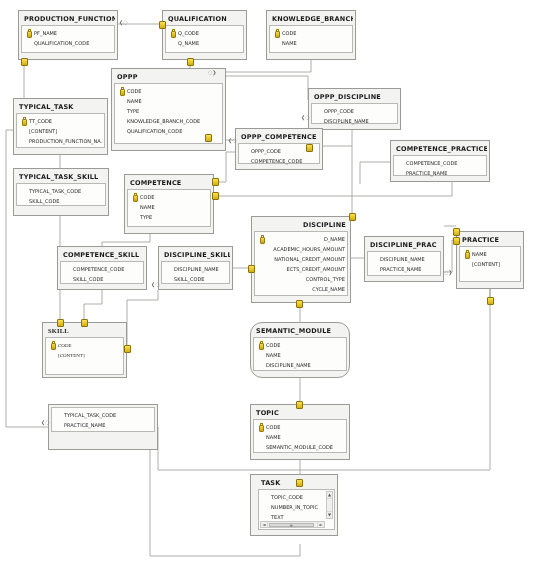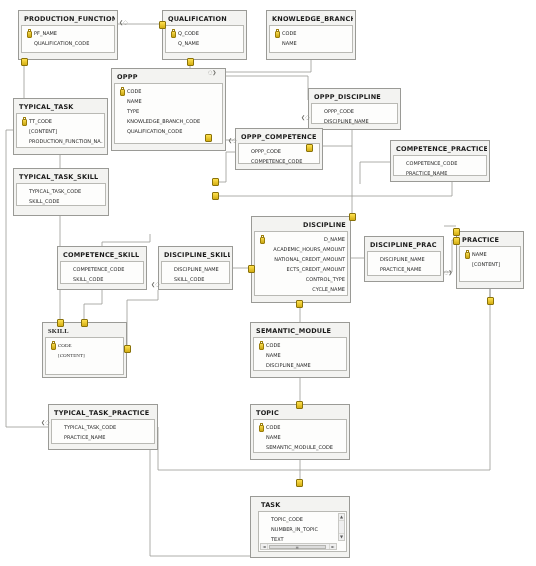--- a/index.html
+++ b/index.html
@@ -238,20 +238,28 @@
   </div>
 
   <div class="entity" style="left:13px;top:168px;width:96px;height:48px;">
     <div class="title">TYPICAL_TASK_SKILL</div>
     <div class="attrs" style="height:23px;">
       <div class="attr">TYPICAL_TASK_CODE</div>
       <div class="attr">SKILL_CODE</div>
     </div>
   </div>
 
+  <div class="entity" style="left:124px;top:174px;width:90px;height:60px;">
+    <div class="title">COMPETENCE</div>
+    <div class="attrs" style="height:38px;">
+      <div class="attr key">CODE</div>
+      <div class="attr">NAME</div>
+      <div class="attr">TYPE</div>
+    </div>
+  </div>
 
   <div class="entity" style="left:251px;top:216px;width:100px;height:87px;text-align:right;">
     <div class="title">DISCIPLINE</div>
     <div class="attrs" style="height:65px;">
       <div class="attr key">D_NAME</div>
       <div class="attr">ACADEMIC_HOURS_AMOUNT</div>
       <div class="attr">NATIONAL_CREDIT_AMOUNT</div>
       <div class="attr">ECTS_CREDIT_AMOUNT</div>
       <div class="attr">CONTROL_TYPE</div>
       <div class="attr">CYCLE_NAME</div>
@@ -291,47 +299,46 @@
   </div>
 
   <div class="entity" style="left:42px;top:322px;width:85px;height:56px;font-family:Liberation Serif, serif;">
     <div class="title">SKILL</div>
     <div class="attrs" style="height:38px;">
       <div class="attr key">CODE</div>
       <div class="attr">[CONTENT]</div>
     </div>
   </div>
 
-  <div class="entity" style="left:250px;top:322px;width:100px;height:56px;">
+  <div class="entity" style="left:250px;top:322px;width:100px;height:56px;border-radius:12px;">
     <div class="title">SEMANTIC_MODULE</div>
     <div class="attrs" style="height:34px;">
       <div class="attr key">CODE</div>
       <div class="attr">NAME</div>
       <div class="attr">DISCIPLINE_NAME</div>
     </div>
   </div>
 
   <div class="entity" style="left:48px;top:404px;width:110px;height:46px;">
-    <div class="title">TYPICAL_TASK_PRACTICE</div>
     <div class="attrs" style="height:25px;">
       <div class="attr">TYPICAL_TASK_CODE</div>
       <div class="attr">PRACTICE_NAME</div>
     </div>
   </div>
 
   <div class="entity" style="left:250px;top:404px;width:100px;height:56px;">
     <div class="title">TOPIC</div>
     <div class="attrs" style="height:34px;">
       <div class="attr key">CODE</div>
       <div class="attr">NAME</div>
       <div class="attr">SEMANTIC_MODULE_CODE</div>
     </div>
   </div>
 
-  <div class="entity scrolled" style="left:250px;top:496px;width:100px;height:62px;padding-left:7px;">
+  <div class="entity scrolled" style="left:250px;top:474px;width:88px;height:62px;padding-left:7px;">
     <div class="title">TASK</div>
     <div class="attrs" style="height:41px;">
       <div class="attr">TOPIC_CODE</div>
       <div class="attr">NUMBER_IN_TOPIC</div>
       <div class="attr">TEXT</div>
 
       <div class="vscroll">
         <div class="sb-arrow up">▲</div>
         <div class="sb-arrow dn">▼</div>
       </div>

